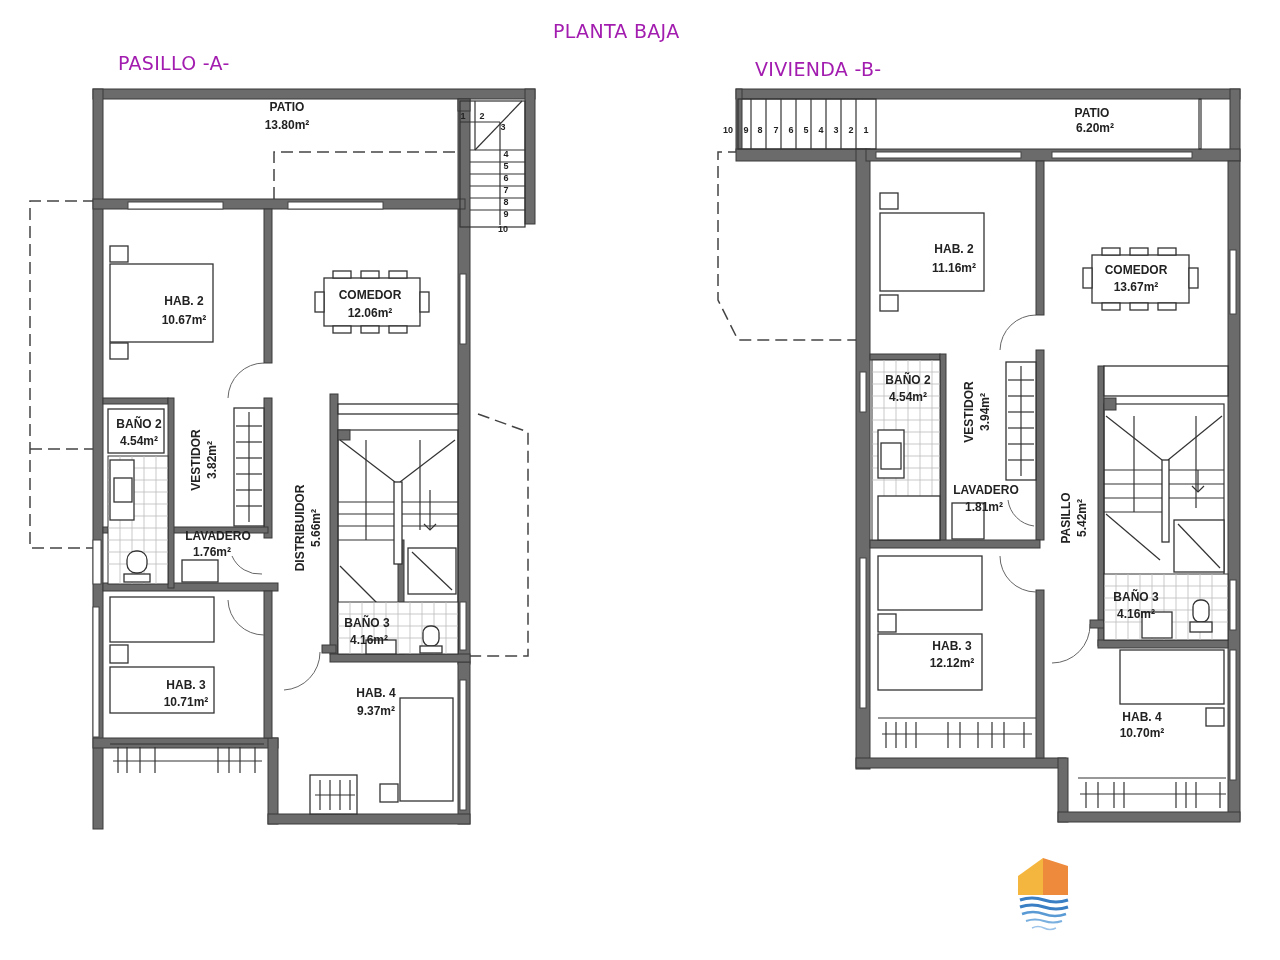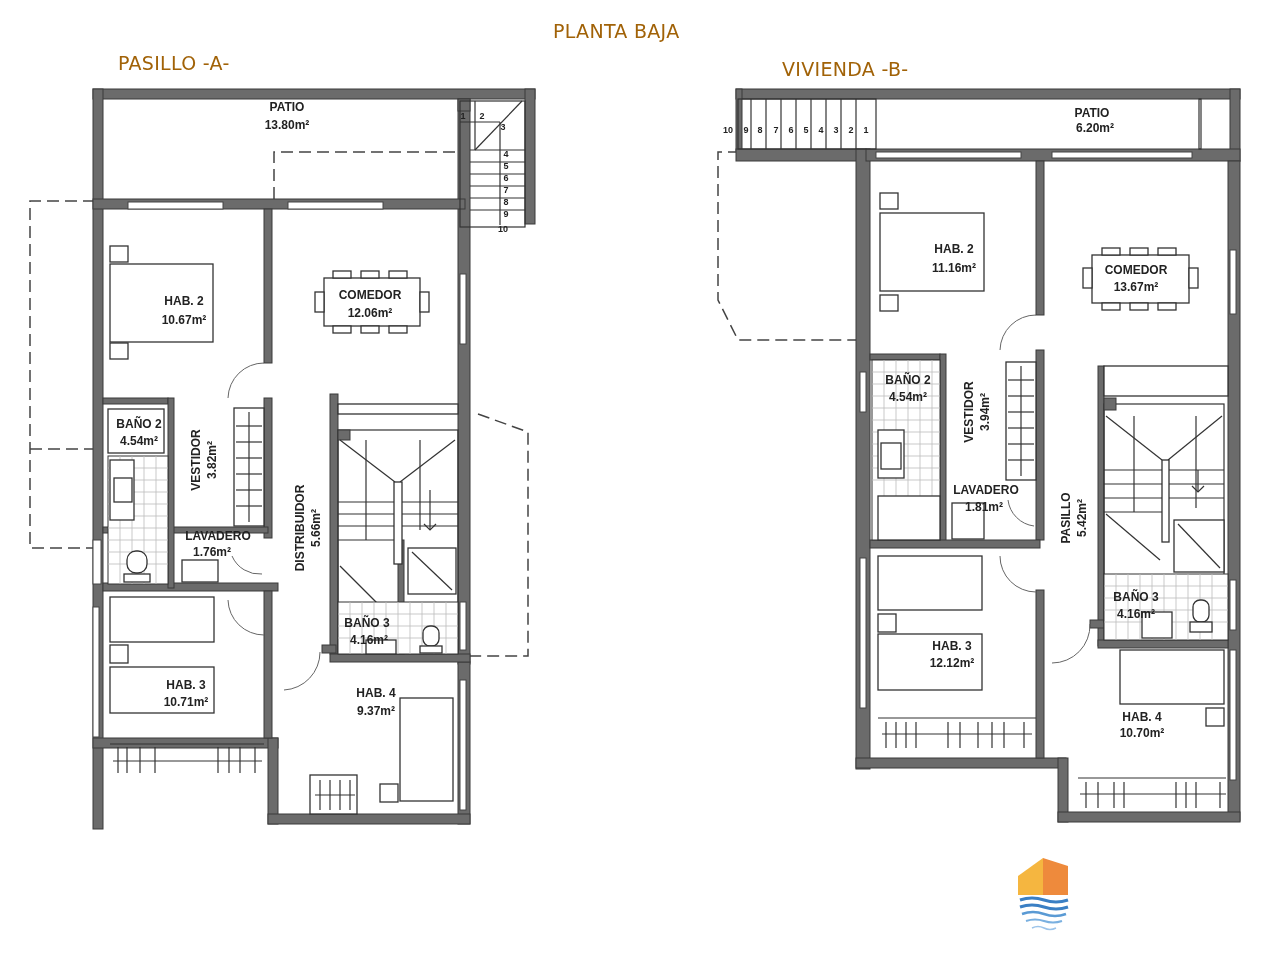--- a/index.html
+++ b/index.html
@@ -1,34 +1,34 @@
 <!DOCTYPE html>
 <html><head>
 <meta charset="utf-8">
 <style>
   html, body { margin:0; padding:0; background:#ffffff; }
   body { width:1280px; height:960px; position:relative; overflow:hidden; font-family:"Liberation Sans", sans-serif; }
-  .title { position:absolute; font-family:"DejaVu Sans", sans-serif; font-size:19px; color:#a16207; letter-spacing:0.3px; }
+  .title { position:absolute; font-family:"DejaVu Sans", sans-serif; font-size:19px; color:#a21caf; letter-spacing:0.3px; }
   svg { position:absolute; left:0; top:0; }
   .wall { fill:#6b6b6b; stroke:#3a3a3a; stroke-width:1; }
   .thin { fill:none; stroke:#333; stroke-width:1.2; }
   .furn { fill:#fff; stroke:#333; stroke-width:1.3; }
   .dash { fill:none; stroke:#444; stroke-width:1.5; stroke-dasharray:12 6; }
   .tile { stroke:#bbb; stroke-width:0.8; }
   .lbl { font-family:"Liberation Sans", sans-serif; font-weight:bold; font-size:12px; fill:#222; text-anchor:middle; }
   .num { font-family:"Liberation Sans", sans-serif; font-weight:bold; font-size:9px; fill:#222; text-anchor:middle; }
   .door { fill:none; stroke:#666; stroke-width:1; }
   .win { fill:#fff; stroke:#444; stroke-width:1; }
 </style>
 </head>
 <body>
 
 <div class="title" style="left:553px; top:20px;">PLANTA BAJA</div>
 <div class="title" style="left:118px; top:52px;">PASILLO -A-</div>
-<div class="title" style="left:782px; top:58px;">VIVIENDA -B-</div>
+<div class="title" style="left:755px; top:58px;">VIVIENDA -B-</div>
 
 <svg width="1280" height="960" viewBox="0 0 1280 960">
 
   <g>
 
     <polyline class="dash" points="95,201 30,201 30,548 95,548"></polyline>
     <line class="dash" x1="30" y1="449" x2="95" y2="449"></line>
     <polyline class="dash" points="274,199 274,152 458,152"></polyline>
     <polyline class="dash" points="478,414 528,432 528,656 460,656"></polyline>
 

